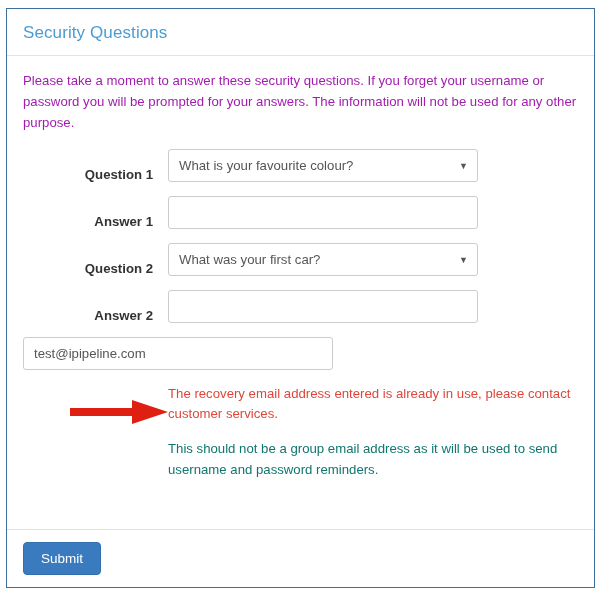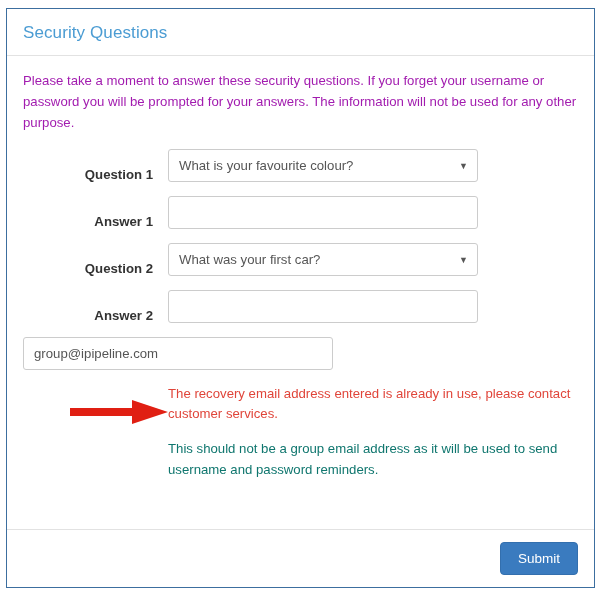--- a/index.html
+++ b/index.html
@@ -112,21 +112,21 @@
     position: absolute;
     left: 70px;
     top: 398px;
     width: 100px;
     height: 28px;
   }
   .panel-footer {
     border-top: 1px solid #e2e2e2;
     padding: 12px 16px;
     display: flex;
-    justify-content: flex-end;
+    justify-content: flex-start;
     align-items: center;
     height: 58px;
     box-sizing: border-box;
   }
   .btn-submit {
     background: #3a7bbf;
     border: 1px solid #336fae;
     border-radius: 4px;
     color: #ffffff;
     font-size: 13.5px;
@@ -168,21 +168,21 @@
         <span class="caret">▼</span>
       </div>
     </div>
 
     <div class="form-row">
       <div class="form-label">Answer 2</div>
       <div class="control input"></div>
     </div>
 
     <div class="form-row">
-      <div class="control input">group@ipipeline.com</div>
+      <div class="control input">test@ipipeline.com</div>
     </div>
 
     <div class="msg-block">
       <p class="error-text">The recovery email address entered is already in use, please contact customer services.</p>
       <p class="hint-text">This should not be a group email address as it will be used to send username and password reminders.</p>
     </div>
 
   </div>
 
   <div class="panel-footer">

